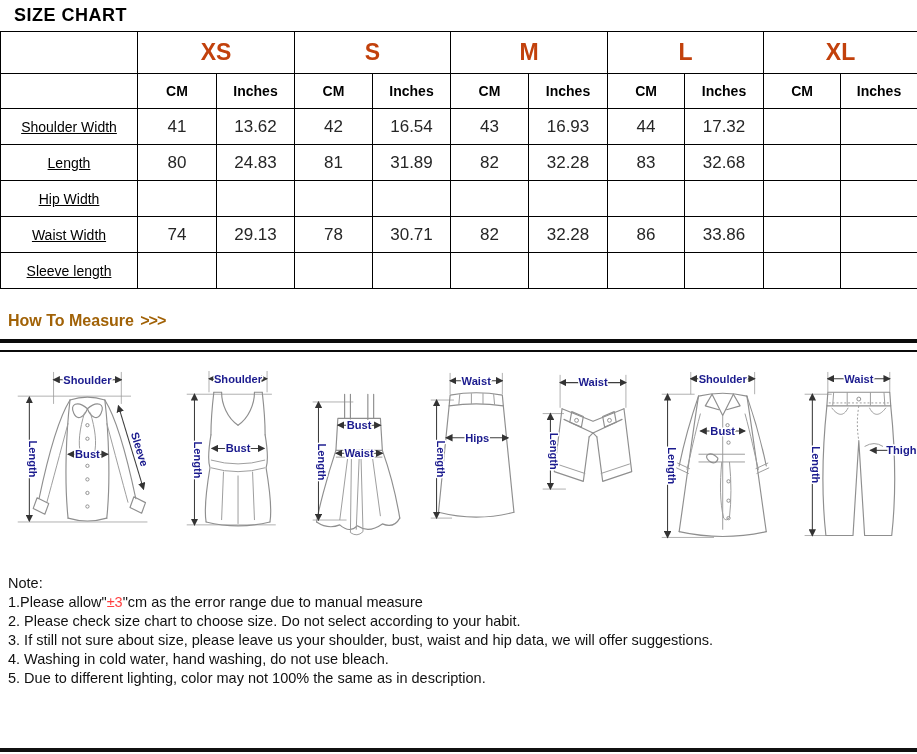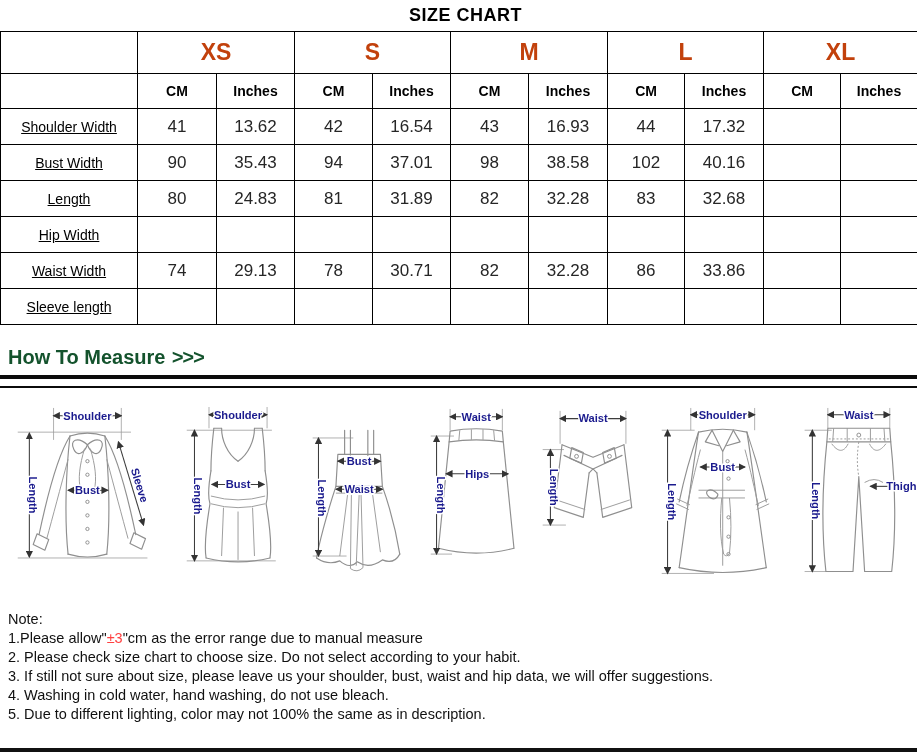--- a/index.html
+++ b/index.html
@@ -2,42 +2,42 @@
 <html><head>
 <meta charset="utf-8">
 <style>
   html,body{margin:0;padding:0;background:#fff;}
   body{
     width:917px;height:754px;overflow:hidden;position:relative;
     font-family:"Liberation Sans", sans-serif;color:#1a1a1a;
   }
   
   .title{
-    text-align:center;font-weight:bold;font-size:18px;letter-spacing:.5px;
+    text-align:left;font-weight:bold;font-size:18px;letter-spacing:.5px;
     padding-top:5px;height:26px;color:#000;padding-left:14px;
   }
   
   table.size{
     border-collapse:collapse;table-layout:fixed;width:917px;
   }
   table.size td{
     border:1px solid #000;text-align:center;vertical-align:middle;
     overflow:hidden;white-space:nowrap;background:#fff;
   }
   td.gray{background:#d9dde4;}
   tr.hrow1{height:42px;}
   tr.hrow2{height:35px;}
   tr.drow{height:36px;}
   td.size-name{font-size:23px;font-weight:bold;color:#c2410c;}
   td.unit{font-size:14px;font-weight:bold;color:#000;}
   td.rlabel{font-size:14px;color:#000;text-decoration:underline;}
   td.val{font-size:17px;color:#262626;}
   
   .measure-head{
-    margin:20px 0 6px 8px;font-size:20px;font-weight:bold;color:#14532d;
+    margin:20px 0 6px 8px;font-size:16px;font-weight:bold;color:#a16207;
     height:24px;line-height:24px;
   }
   .measure-head .chev{font-style:italic;letter-spacing:-1px;margin-left:6px;}
   .rule{height:7px;border-top:4px solid #0b0b0b;border-bottom:2px solid #0b0b0b;width:917px;}
   
   .diagrams{
     display:flex;align-items:flex-start;padding:10px 0 0 10px;height:202px;gap:6px;
   }
   svg .g{fill:none;stroke:#8f8f8f;stroke-width:1.2;stroke-linejoin:round;stroke-linecap:round;}
   svg .g2{fill:none;stroke:#9a9a9a;stroke-width:1;}
@@ -107,33 +107,20 @@
   <tr class="drow">
     <td class="rlabel">Shoulder Width</td>
     <td class="val gray">41</td>
     <td class="val gray">13.62</td>
     <td class="val">42</td>
     <td class="val">16.54</td>
     <td class="val gray">43</td>
     <td class="val gray">16.93</td>
     <td class="val">44</td>
     <td class="val">17.32</td>
-    <td class="val gray"></td>
-    <td class="val gray"></td>
-  </tr>
-  <tr class="drow">
-    <td class="rlabel">Bust Width</td>
-    <td class="val gray">90</td>
-    <td class="val gray">35.43</td>
-    <td class="val">94</td>
-    <td class="val">37.01</td>
-    <td class="val gray">98</td>
-    <td class="val gray">38.58</td>
-    <td class="val">102</td>
-    <td class="val">40.16</td>
     <td class="val gray"></td>
     <td class="val gray"></td>
   </tr>
   <tr class="drow">
     <td class="rlabel">Length</td>
     <td class="val gray">80</td>
     <td class="val gray">24.83</td>
     <td class="val">81</td>
     <td class="val">31.89</td>
     <td class="val gray">82</td>

